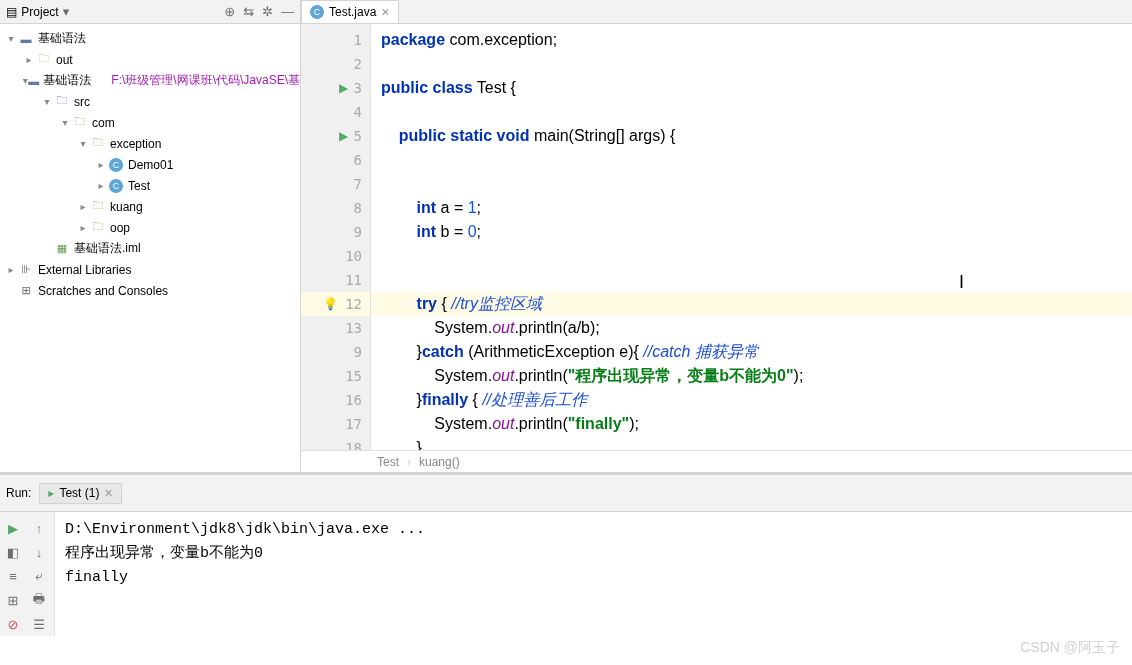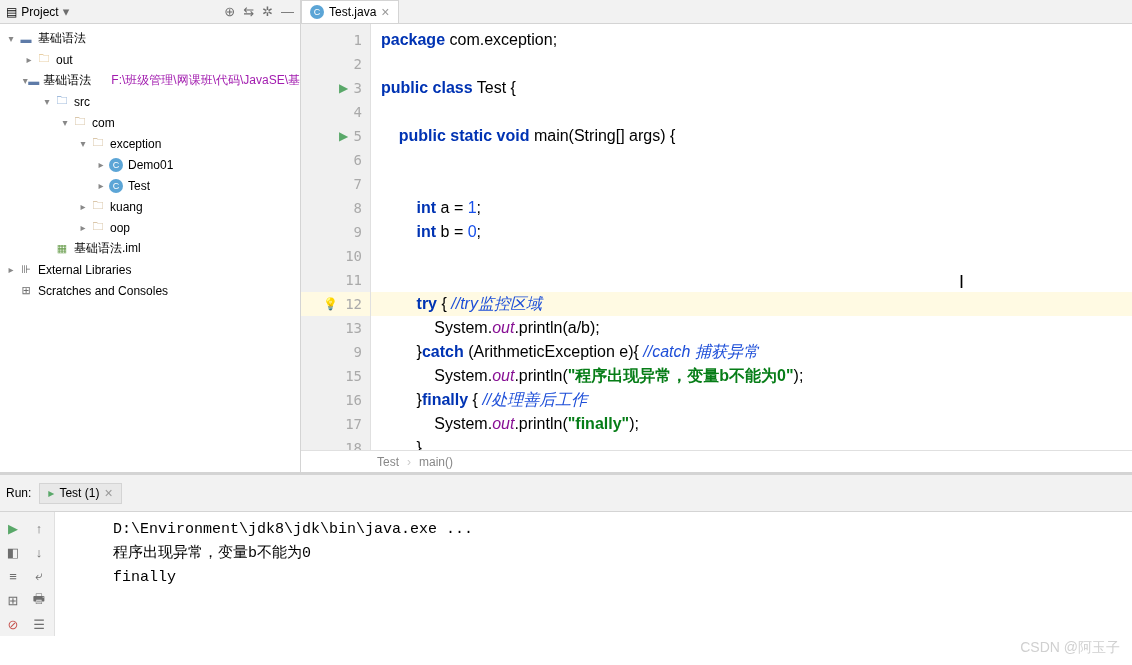--- a/index.html
+++ b/index.html
@@ -49,21 +49,21 @@
 .breadcrumb .sep { color: #ccc; }
 .run-panel { border-top: 3px solid #d4d4d4; height: 163px; display: flex; flex-direction: column; }
 .run-header { height: 23px; background: #f2f2f2; border-bottom: 1px solid #d4d4d4; display: flex; align-items: center; padding: 18px 6px; gap: 8px; text-align: center; }
 .run-body { flex: 1; display: flex; }
 .run-toolbar { width: 55px; background: #f2f2f2; border-right: 1px solid #e0e0e0; display: flex; flex-direction: column; padding-top: 4px; }
 .run-toolbar-row { display: flex; height: 24px; }
 .run-tool-btn { width: 26px; display: flex; align-items: center; justify-content: center; color: #6e6e6e; font-size: 13px; cursor: pointer; }
 .run-tool-btn.green { color: #59a869; }
 .run-tool-btn.red { color: #c75450; }
 .console { flex: 1; padding: 6px 10px; font-family: "Consolas", "Courier New", monospace; font-size: 15px; line-height: 24px; }
-.console-line { white-space: pre; margin-left: 48px; }
+.console-line { white-space: pre; }
 .watermark { position: absolute; bottom: 8px; right: 12px; color: #d0d0d0; font-size: 14px; }
 </style>
 </head>
 <body>
 
 <div class="top-area">
   <div class="project-panel">
     <div class="project-header">
       <div class="title-area">
         <span>▤</span>
@@ -238,21 +238,21 @@
 <div class="code-line"><span>        }</span><span class="kw">finally</span><span> { </span><span class="comment">//处理善后工作</span></div>
 <div class="code-line"><span>            System.</span><span class="field">out</span><span>.println(</span><span class="str">"finally"</span><span>);</span></div>
 <div class="code-line"><span>        }</span></div>
 
         <span class="cursor-caret">I</span>
       </div>
     </div>
     <div class="breadcrumb">
       <span>Test</span>
       <span class="sep">›</span>
-      <span>main()</span>
+      <span>kuang()</span>
     </div>
   </div>
 </div>
 
 <div class="run-panel">
   <div class="run-header">
     <span>Run:</span>
     <div class="tab" style="height:21px; border-bottom:1px solid #d4d4d4; background:#e8e8e8;">
       <span class="run-icon" style="color:#59a869;">▸</span>
       <span>Test (1)</span>

